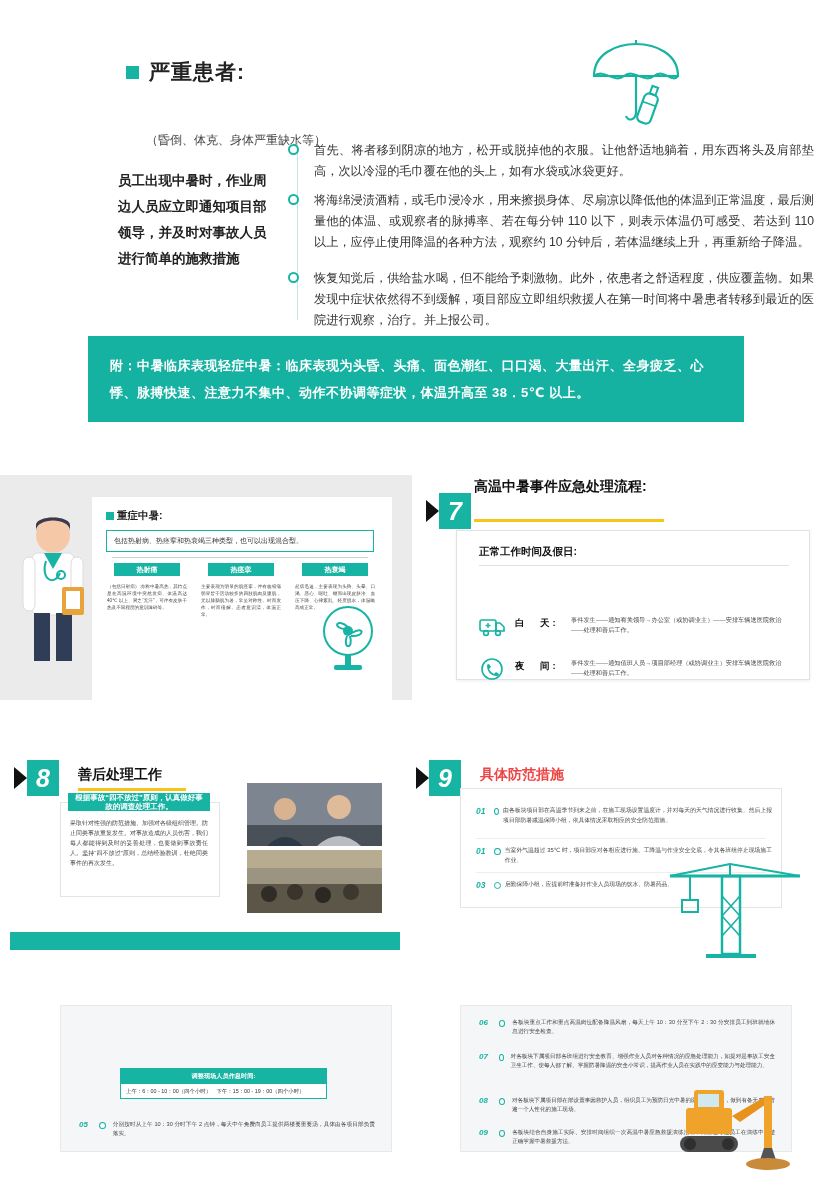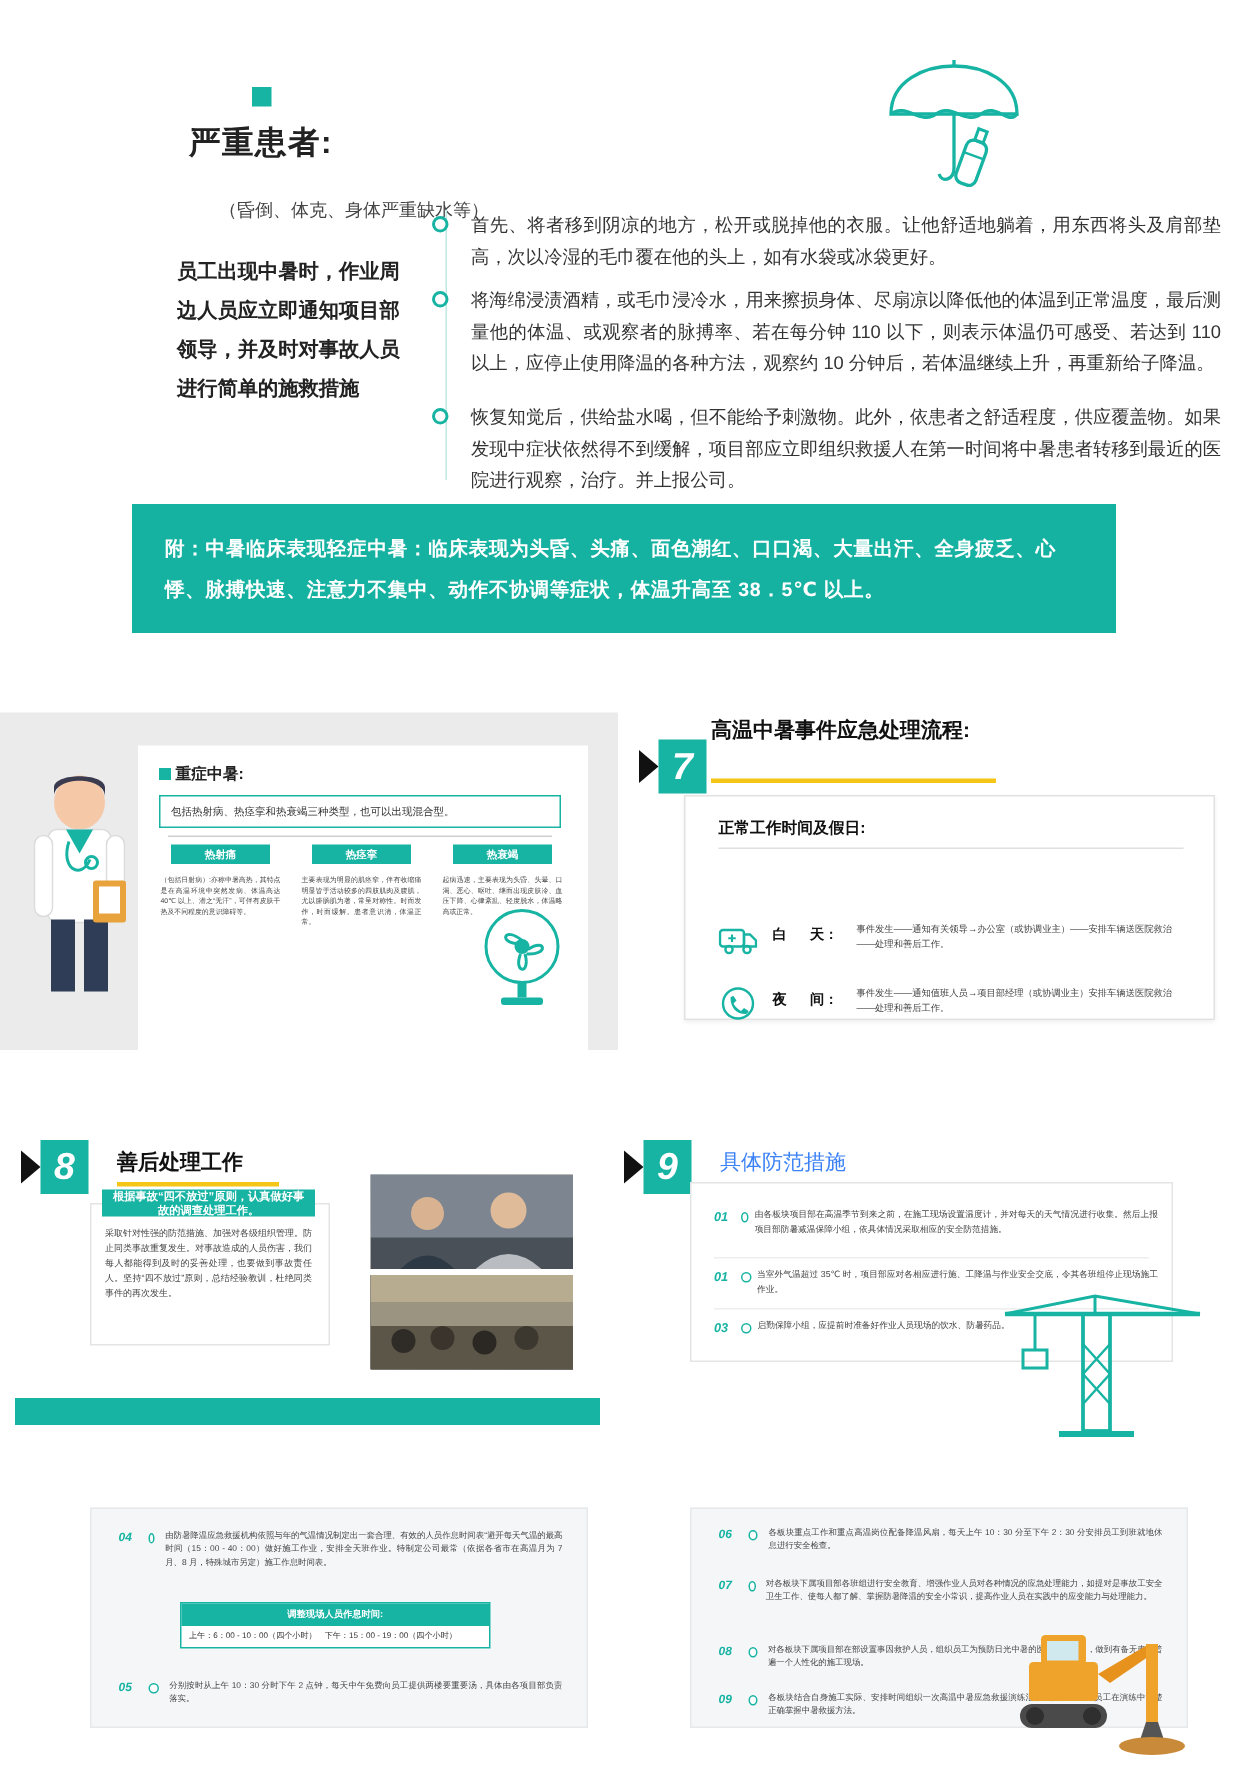--- a/index.html
+++ b/index.html
@@ -5,21 +5,21 @@
   html,body{margin:0;padding:0;}
   body{
     width:830px;height:1187px;background:#ffffff;
     font-family:"Liberation Sans","DejaVu Sans",sans-serif;
     color:#333;position:relative;overflow:hidden;
   }
   .sq{display:inline-block;width:13px;height:13px;background:#17b3a3;vertical-align:middle;}
 
   
   #slide1{position:absolute;left:0;top:0;width:830px;height:440px;background:#fff;}
-  #s1-title{position:absolute;left:126px;top:58px;display:flex;align-items:center;gap:10px;flex-direction:column;}
+  #s1-title{position:absolute;left:126px;top:58px;display:flex;align-items:center;gap:10px;}
   #s1-title .t{font-size:21px;font-weight:bold;color:#222;letter-spacing:1px;}
   #s1-sub{position:absolute;left:146px;top:92px;font-size:12px;color:#444;margin-top:40px;}
   #s1-left{position:absolute;left:118px;top:168px;width:155px;font-size:13.5px;font-weight:bold;line-height:26px;color:#222;}
   #s1-vline{position:absolute;left:297px;top:140px;width:1px;height:180px;background:#bfe7e3;}
   .s1-item{position:absolute;left:288px;width:500px;font-size:12.2px;line-height:21px;color:#333;text-align:justify;}
   .s1-dot{position:absolute;left:-0px;width:11px;height:11px;border:2px solid #17b3a3;border-radius:50%;background:#fff;box-sizing:border-box;}
   #s1-band{position:absolute;left:88px;top:336px;width:656px;background:#15b1a1;color:#fff;
             font-size:13px;font-weight:bold;line-height:27px;padding:16px 22px;box-sizing:border-box;letter-spacing:.5px;}
   
   #umb{position:absolute;right:140px;top:40px;}
@@ -58,21 +58,21 @@
   #s4-card{position:absolute;left:60px;top:802px;width:158px;height:93px;background:#fff;border:1px solid #e4e4e4;}
   #s4-head{position:absolute;left:68px;top:793px;width:142px;height:18px;background:#17b3a3;color:#fff;font-size:7.5px;font-weight:bold;line-height:9px;
            display:flex;align-items:center;justify-content:center;text-align:center;padding:0 4px;box-sizing:border-box;}
   #s4-body{position:absolute;left:70px;top:818px;width:138px;font-size:6px;line-height:10px;color:#444;text-align:justify;}
   .photo{position:absolute;background:#6d6a63;overflow:hidden;}
   #ph1{left:247px;top:783px;width:135px;height:63px;background:linear-gradient(160deg,#5d6b75 0%,#8d8579 45%,#3f4a52 100%);}
   #ph2{left:247px;top:850px;width:135px;height:63px;background:linear-gradient(150deg,#b8a98e 0%,#6f675c 50%,#3c3a36 100%);}
   #s4-band{position:absolute;left:10px;top:932px;width:390px;height:18px;background:#17b3a3;}
 
   
-  #s5-title{position:absolute;left:480px;top:766px;font-size:14px;font-weight:normal;color:#3b82f6;}
+  #s5-title{position:absolute;left:480px;top:766px;font-size:14px;font-weight:bold;color:#ef4444;}
   #s5-card{position:absolute;left:460px;top:788px;width:320px;height:118px;background:#fff;border:1px solid #e4e4e4;}
   .s5-row{position:absolute;left:476px;width:296px;display:flex;gap:4px;}
   .s5-no{font-size:8.5px;font-weight:bold;font-style:italic;color:#17b3a3;width:14px;flex:none;}
   .s5-tx{font-size:5.8px;line-height:9.5px;color:#444;text-align:justify;}
   .hdivide{position:absolute;height:1px;background:#eee;}
 
   
   #crane{position:absolute;left:660px;top:858px;}
 
   
@@ -276,25 +276,20 @@
   <line x1="62" y1="38" x2="80" y2="58" stroke="#17b3a3" stroke-width="1.6"></line>
   <line x1="80" y1="38" x2="62" y2="58" stroke="#17b3a3" stroke-width="1.6"></line>
   <line x1="62" y1="58" x2="80" y2="78" stroke="#17b3a3" stroke-width="1.6"></line>
   <line x1="80" y1="58" x2="62" y2="78" stroke="#17b3a3" stroke-width="1.6"></line>
   <line x1="30" y1="18" x2="30" y2="42" stroke="#17b3a3" stroke-width="2"></line>
   <rect x="22" y="42" width="16" height="12" fill="none" stroke="#17b3a3" stroke-width="2"></rect>
   <rect x="46" y="96" width="50" height="4" fill="#17b3a3"></rect>
 </svg>
 
 <div id="b-left">
-  <div class="bl-row" style="left:18px;top:14px;width:296px;">
-    <span class="bl-no">04</span>
-    <span class="dotmark" style="position:static;margin-top:2px;"></span>
-    <span class="bl-tx">由防暑降温应急救援机构依照与年的气温情况制定出一套合理、有效的人员作息时间表“避开每天气温的最高时间（15：00 - 40：00）做好施工作业，安排全天班作业。特制定公司最常（依据各省市在高温月为 7 月、8 月，特殊城市另定）施工作息时间表。</span>
-  </div>
   <div class="bl-row" style="left:18px;top:114px;width:296px;">
     <span class="bl-no">05</span>
     <span class="dotmark" style="position:static;margin-top:2px;"></span>
     <span class="bl-tx">分别按时从上午 10：30 分时下午 2 点钟，每天中午免费向员工提供两楼要重要汤，具体由各项目部负责落实。</span>
   </div>
 </div>
 <div id="sched">
   <div class="sh">调整现场人员作息时间:</div>
   <div class="sb">上午：6：00 - 10：00（四个小时）　下午：15：00 - 19：00（四个小时）</div>
 </div>

